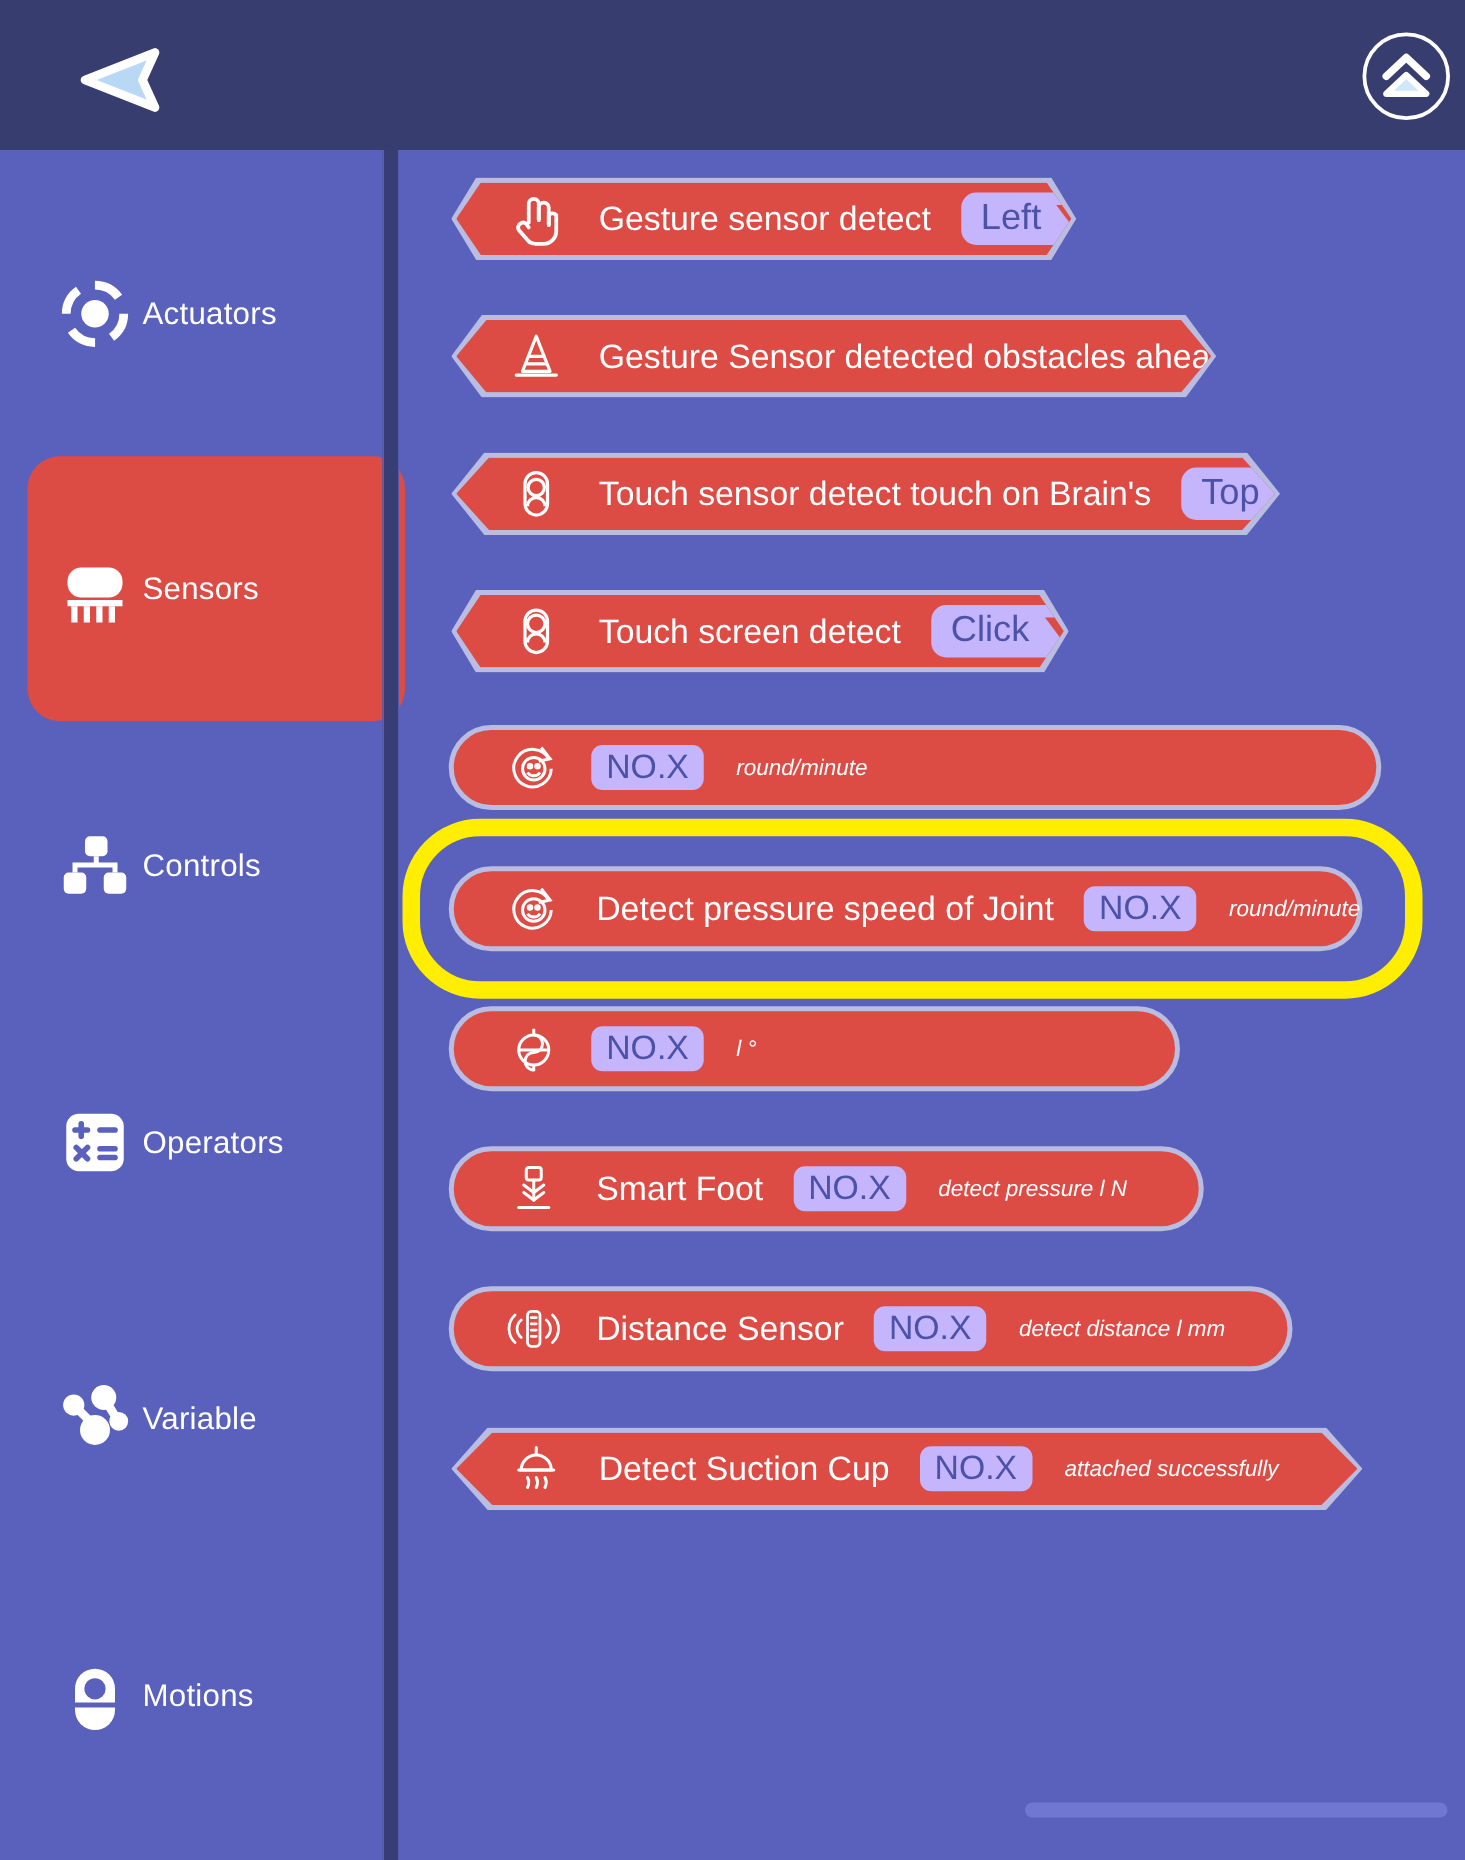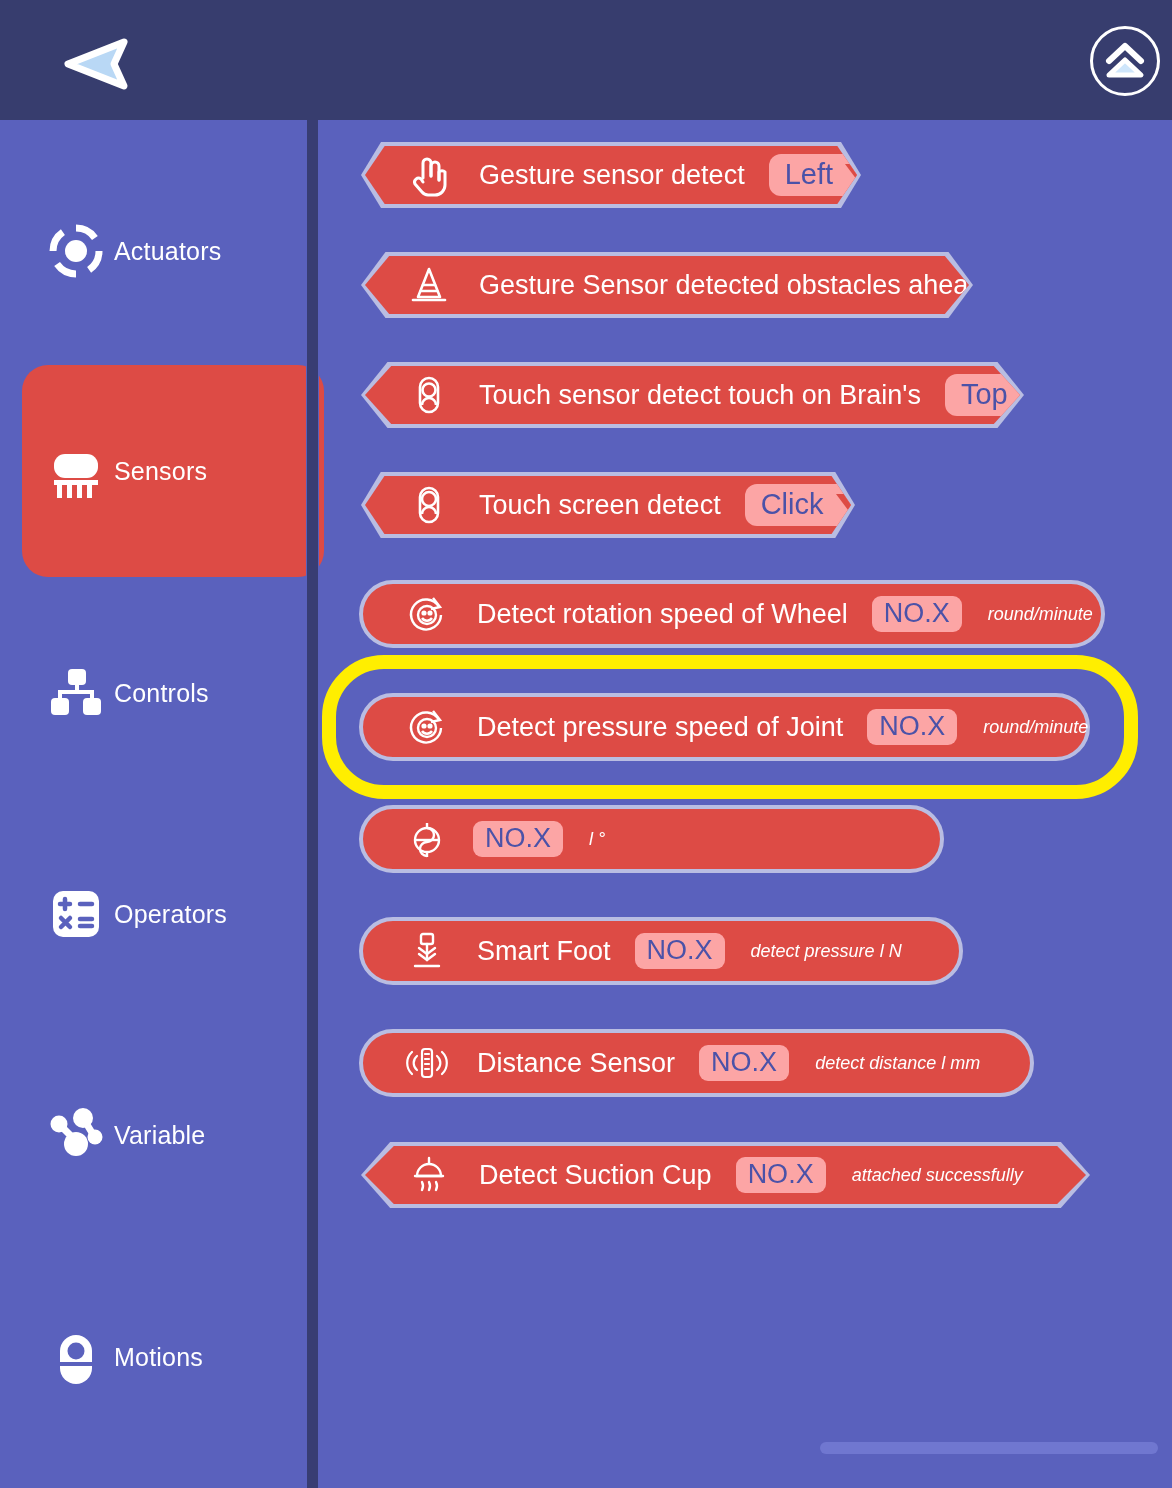--- a/index.html
+++ b/index.html
@@ -144,21 +144,21 @@
     align-items: center;
     justify-content: center;
   }
   .blk-text {
     color: #ffffff;
     font-size: 27px;
     white-space: nowrap;
     margin-left: 28px;
   }
   .pill {
-    background: #fca5a5;
+    background: #c4b5fd;
     color: #4b52a8;
     font-size: 27px;
     border-radius: 9px;
     padding: 3px 12px 5px 12px;
     margin-left: 24px;
     white-space: nowrap;
     display: flex;
     align-items: center;
     line-height: 1.05;
   }
@@ -393,21 +393,20 @@
           <g fill="none" stroke="#ffffff" stroke-width="2.4">
             <path d="M32 13 A15 15 0 1 0 34 21"></path>
             <path d="M26 4 L33 13 L24 15"></path>
             <circle cx="20" cy="21" r="9"></circle>
             <circle cx="17" cy="19" r="1.4" fill="#ffffff"></circle>
             <circle cx="23" cy="19" r="1.4" fill="#ffffff"></circle>
             <path d="M15 24 a6 6 0 0 0 10 0"></path>
           </g>
         </svg>
       </span>
-      <span class="blk-text">Detect rotation speed of Wheel</span>
       <span class="pill">
         <span>NO.X</span>
       </span>
       <span class="unit">round/minute</span>
     </div>
 
     <div class="block round" style="left:40px; top:573px; width:731px; height:68px;">
       <span class="blk-icon">
         <svg width="40" height="40" viewBox="0 0 40 40">
           <g fill="none" stroke="#ffffff" stroke-width="2.4">

